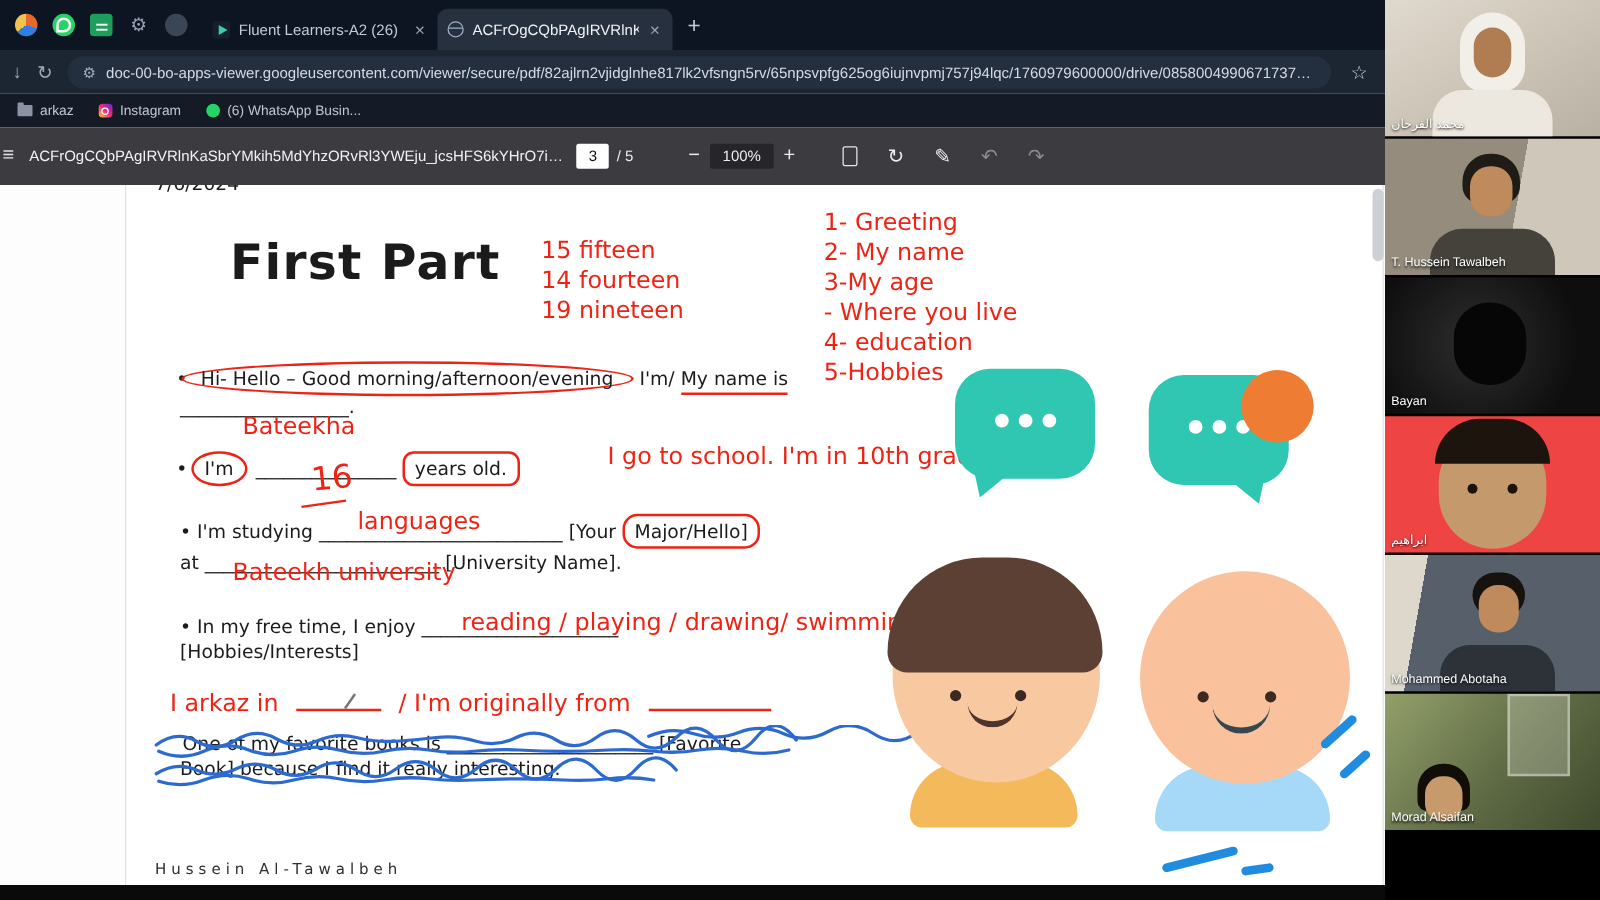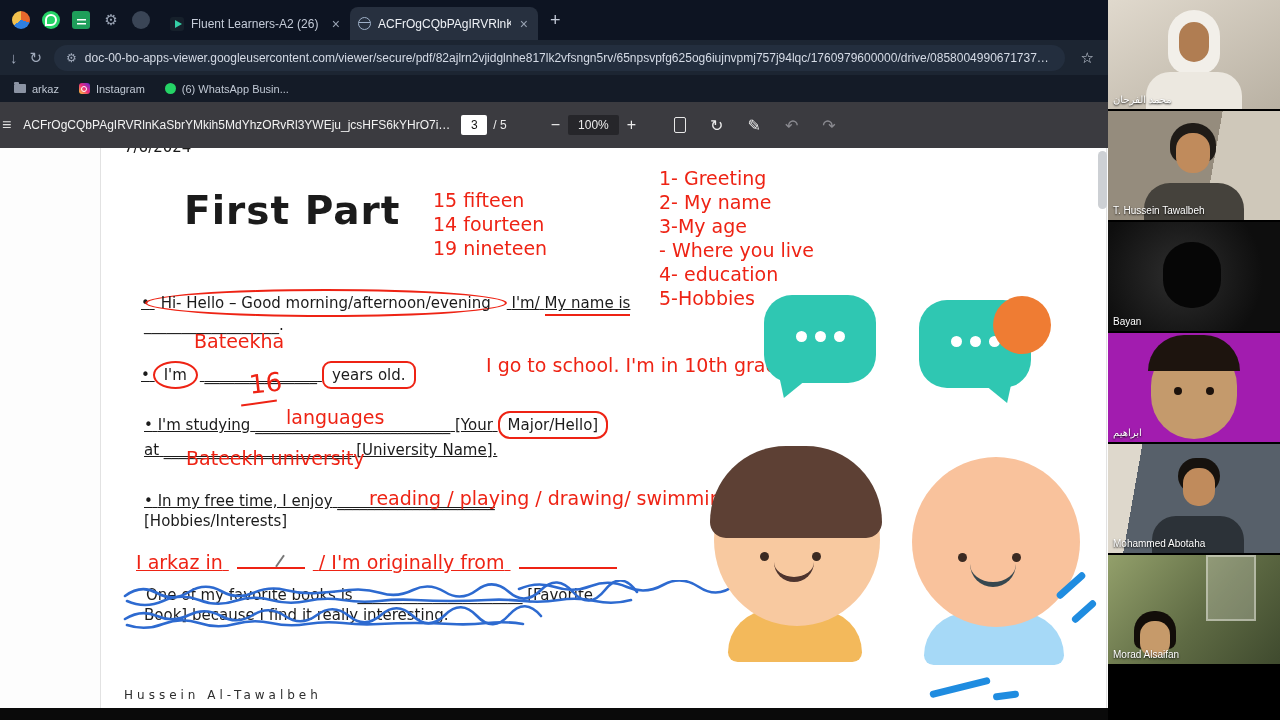--- a/index.html
+++ b/index.html
@@ -66,21 +66,21 @@
   .scrollthumb { position:absolute; right:1px; top:3px; width:9px; height:58px; background:#cdd0d4; border-radius:5px; cursor:pointer; }
 
   .abs { position:absolute; white-space:nowrap; }
   .red { color:var(--red); }
   .rtxt { font-size:19px; }
   .doc-date { left:23px; top:-10px; font-size:15px; }
   .doc-title { left:83px; top:40px; font-size:39px; font-weight:bold; letter-spacing:1px; }
   .numbers { left:332px; top:40px; font-size:19px; line-height:24px; color:var(--red); }
   .topics { left:558px; top:18px; font-size:19px; line-height:24px; color:var(--red); }
 
-  .line { white-space:nowrap;text-decoration:underline; }
+  .line { white-space:nowrap; }
   .red-oval { border:2.5px solid var(--red); border-radius:50%; padding:3px 14px; display:inline-block; margin:-6px 0 -6px -10px; }
   .red-oval-sm { border:2.5px solid var(--red); border-radius:50%; padding:3px 9px; display:inline-block; margin:-6px 2px -6px -2px; }
   .red-boxed { border:2.5px solid var(--red); border-radius:9px; padding:3px 8px; display:inline-block; margin:-6px 0; }
   .red-under { border-bottom:2.5px solid var(--red); padding-bottom:2px; }
   .live-blank { display:inline-block; border-bottom:2px solid var(--red); height:1em; vertical-align:baseline; margin:0 8px; }
 
   .l1 { left:40px; top:146px; }
   .l1blank { left:43px; top:168px; }
   .ans-name { left:93px; top:182px; }
   .l2 { left:40px; top:218px; }
@@ -145,21 +145,21 @@
   .p0 { background:linear-gradient(150deg,#e0d9cd,#b9b1a3); }
   .p0 .scarf { left:60px; top:10px; width:52px; height:64px; background:#f2efe9; border-radius:26px 26px 20px 20px; }
   .p0 .face0 { left:71px; top:22px; width:30px; height:40px; background:#b07d52; border-radius:15px; }
   .p0 .torso0 { left:38px; top:72px; width:96px; height:44px; background:#ece8e0; border-radius:24px 24px 0 0; }
   .p1 { background:linear-gradient(100deg,#958c7d 60%,#cfc8ba 60%); }
   .p1 .hair1 { left:62px; top:12px; width:46px; height:40px; background:#1f1b17; border-radius:22px 22px 14px 14px; }
   .p1 .face1 { left:68px; top:22px; width:34px; height:40px; background:#c08b5c; border-radius:16px; }
   .p1 .torso1 { left:36px; top:72px; width:100px; height:40px; background:#45423c; border-radius:26px 26px 0 0; }
   .p2 { background:radial-gradient(circle at 42% 48%, #2e2e2e 0%, #0e0e0e 72%); }
   .p2 .head2 { left:55px; top:20px; width:58px; height:66px; background:#060606; border-radius:28px; }
-  .p3 { background:#a21caf; }
+  .p3 { background:#ef4444; }
   .p3 .hair3 { left:40px; top:2px; width:92px; height:36px; background:#1d140e; border-radius:46px 46px 0 0; }
   .p3 .face3 { left:43px; top:10px; width:86px; height:96px; background:#c49a6c; border-radius:44px; }
   .p3 .e3a { left:66px; top:54px; width:8px; height:8px; background:#1c120c; border-radius:50%; }
   .p3 .e3b { left:98px; top:54px; width:8px; height:8px; background:#1c120c; border-radius:50%; }
   .p4 { background:linear-gradient(100deg,#ded8cc 18%,#57606a 18%); }
   .p4 .hair4 { left:70px; top:14px; width:42px; height:36px; background:#16120e; border-radius:20px; }
   .p4 .face4 { left:75px; top:24px; width:32px; height:38px; background:#c08b5c; border-radius:15px; }
   .p4 .torso4 { left:44px; top:72px; width:92px; height:38px; background:#2c3238; border-radius:24px 24px 0 0; }
   .p5 { background:linear-gradient(130deg,#93a06b,#5f6b44 55%,#3f4a2e); }
   .p5 .win5 { left:98px; top:0; width:50px; height:66px; background:rgba(235,235,222,.28); border:2px solid rgba(240,240,230,.45); }

